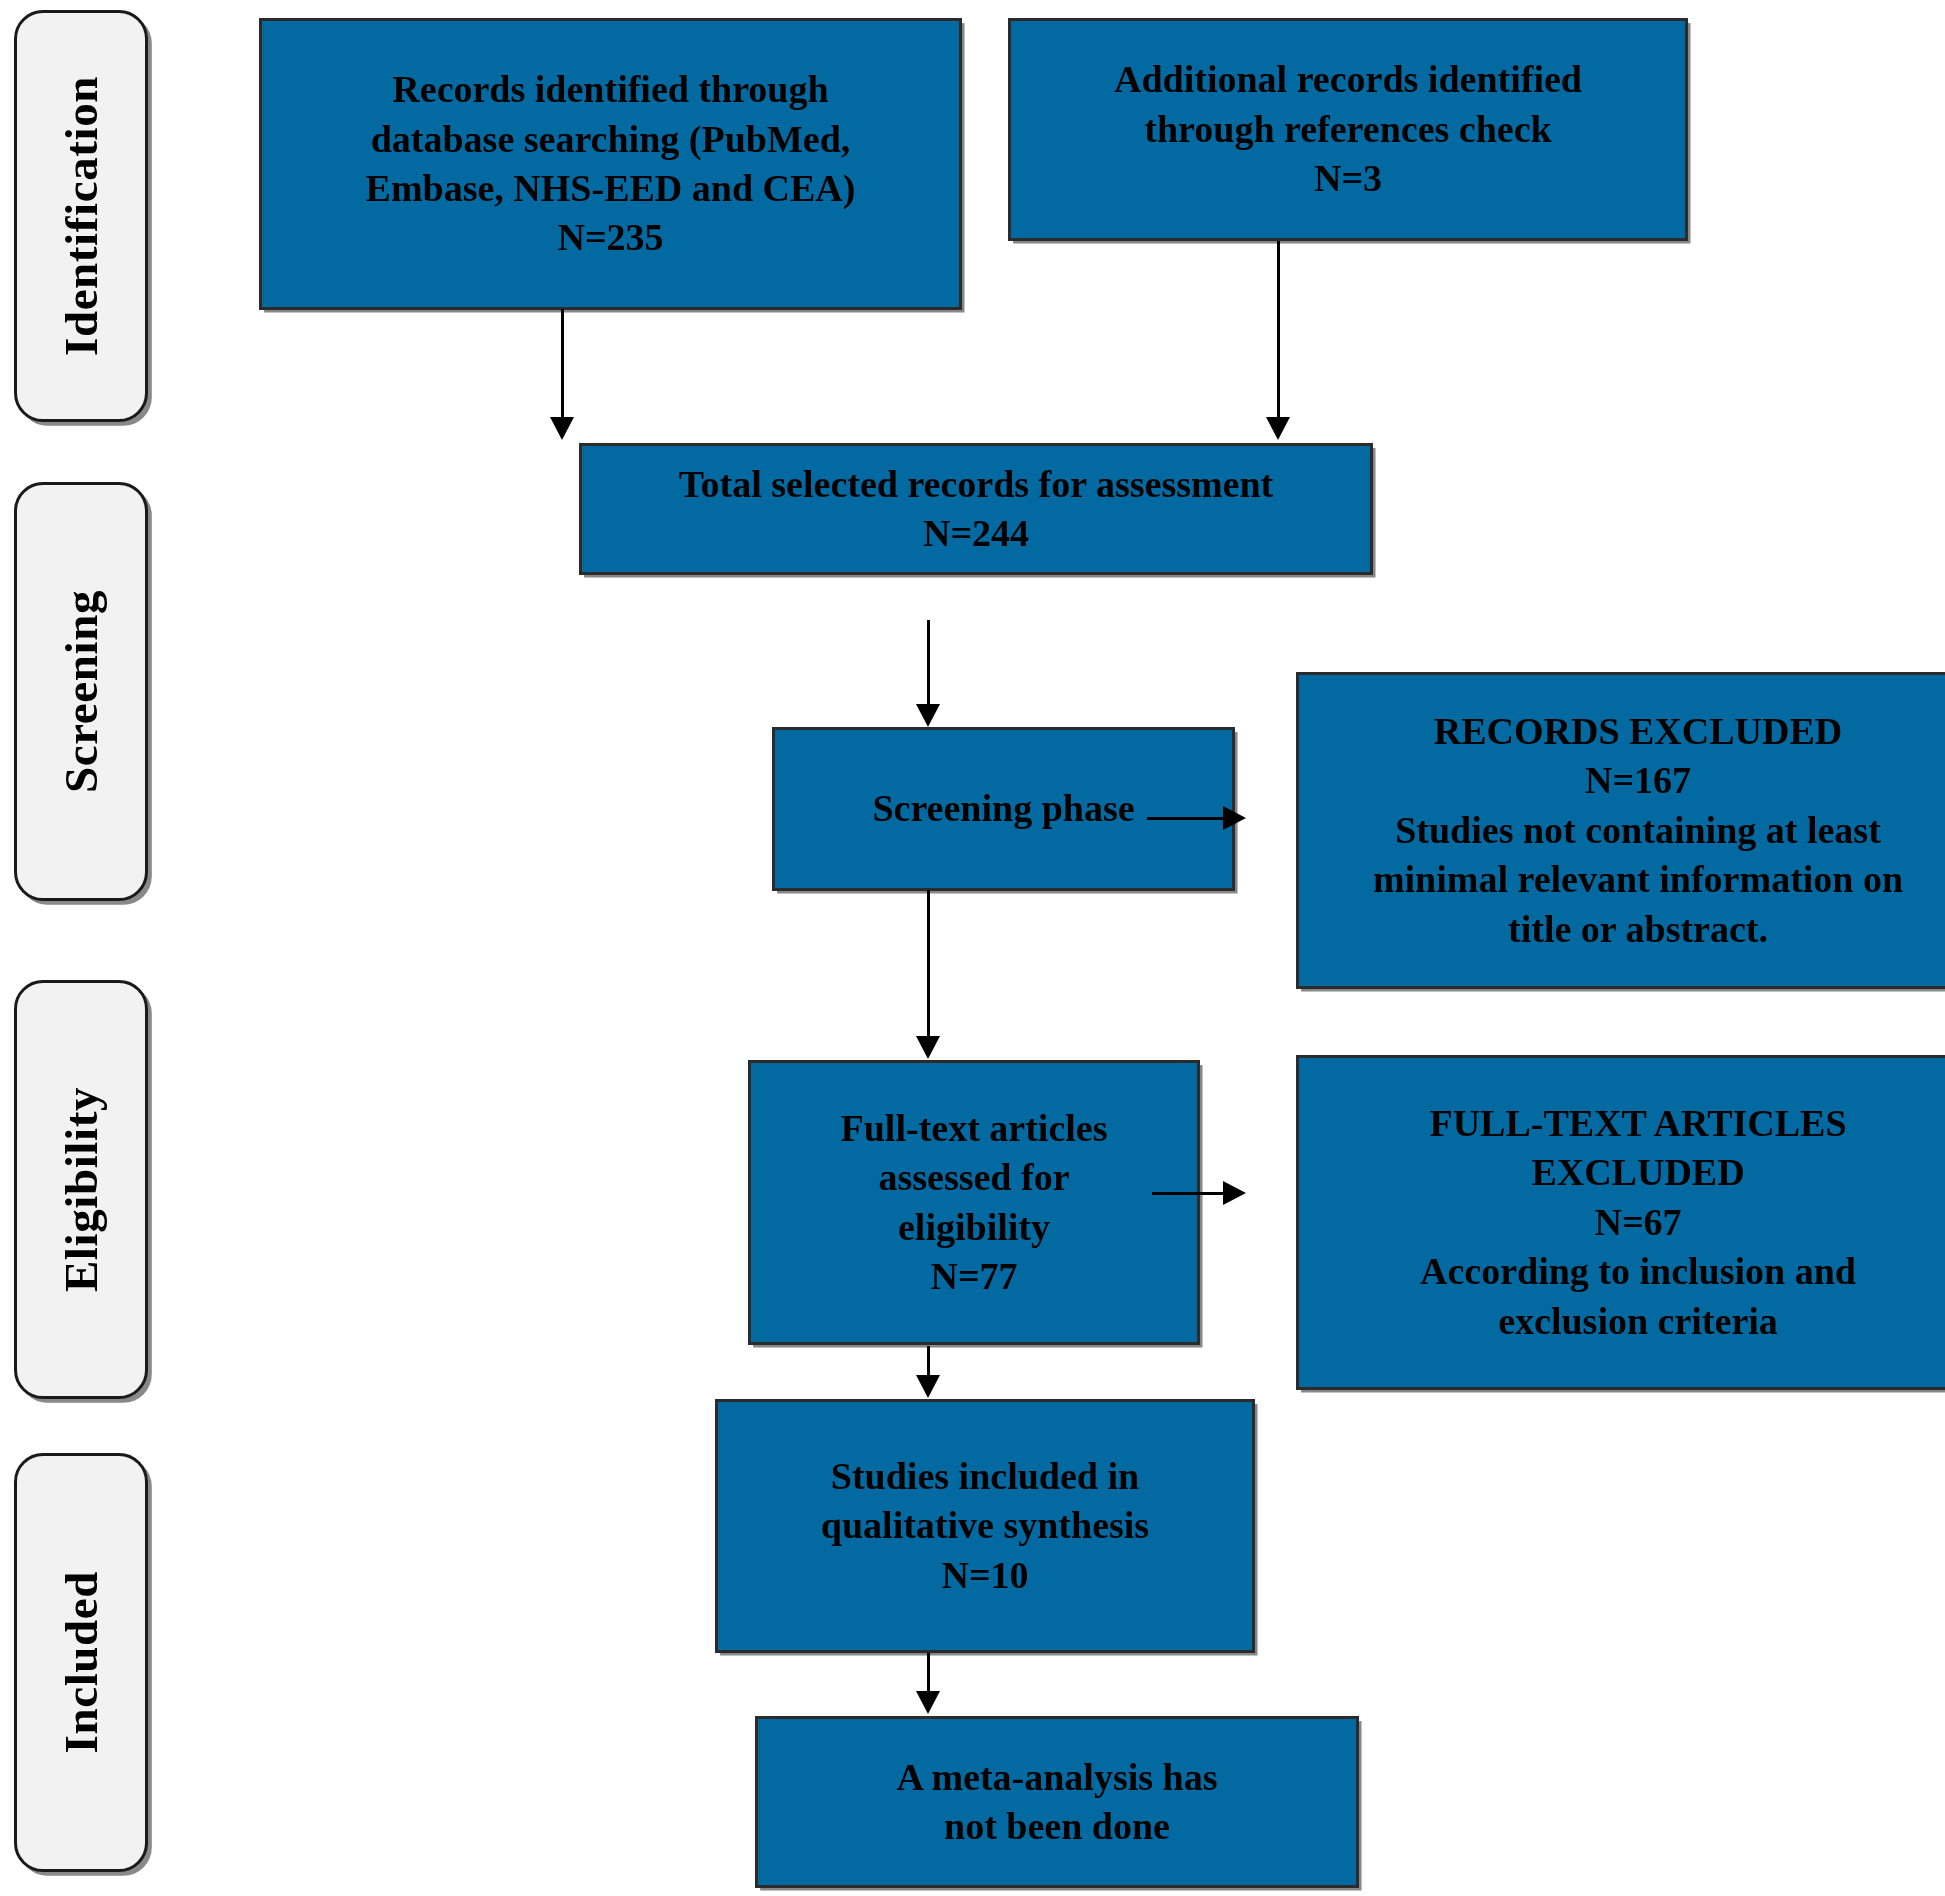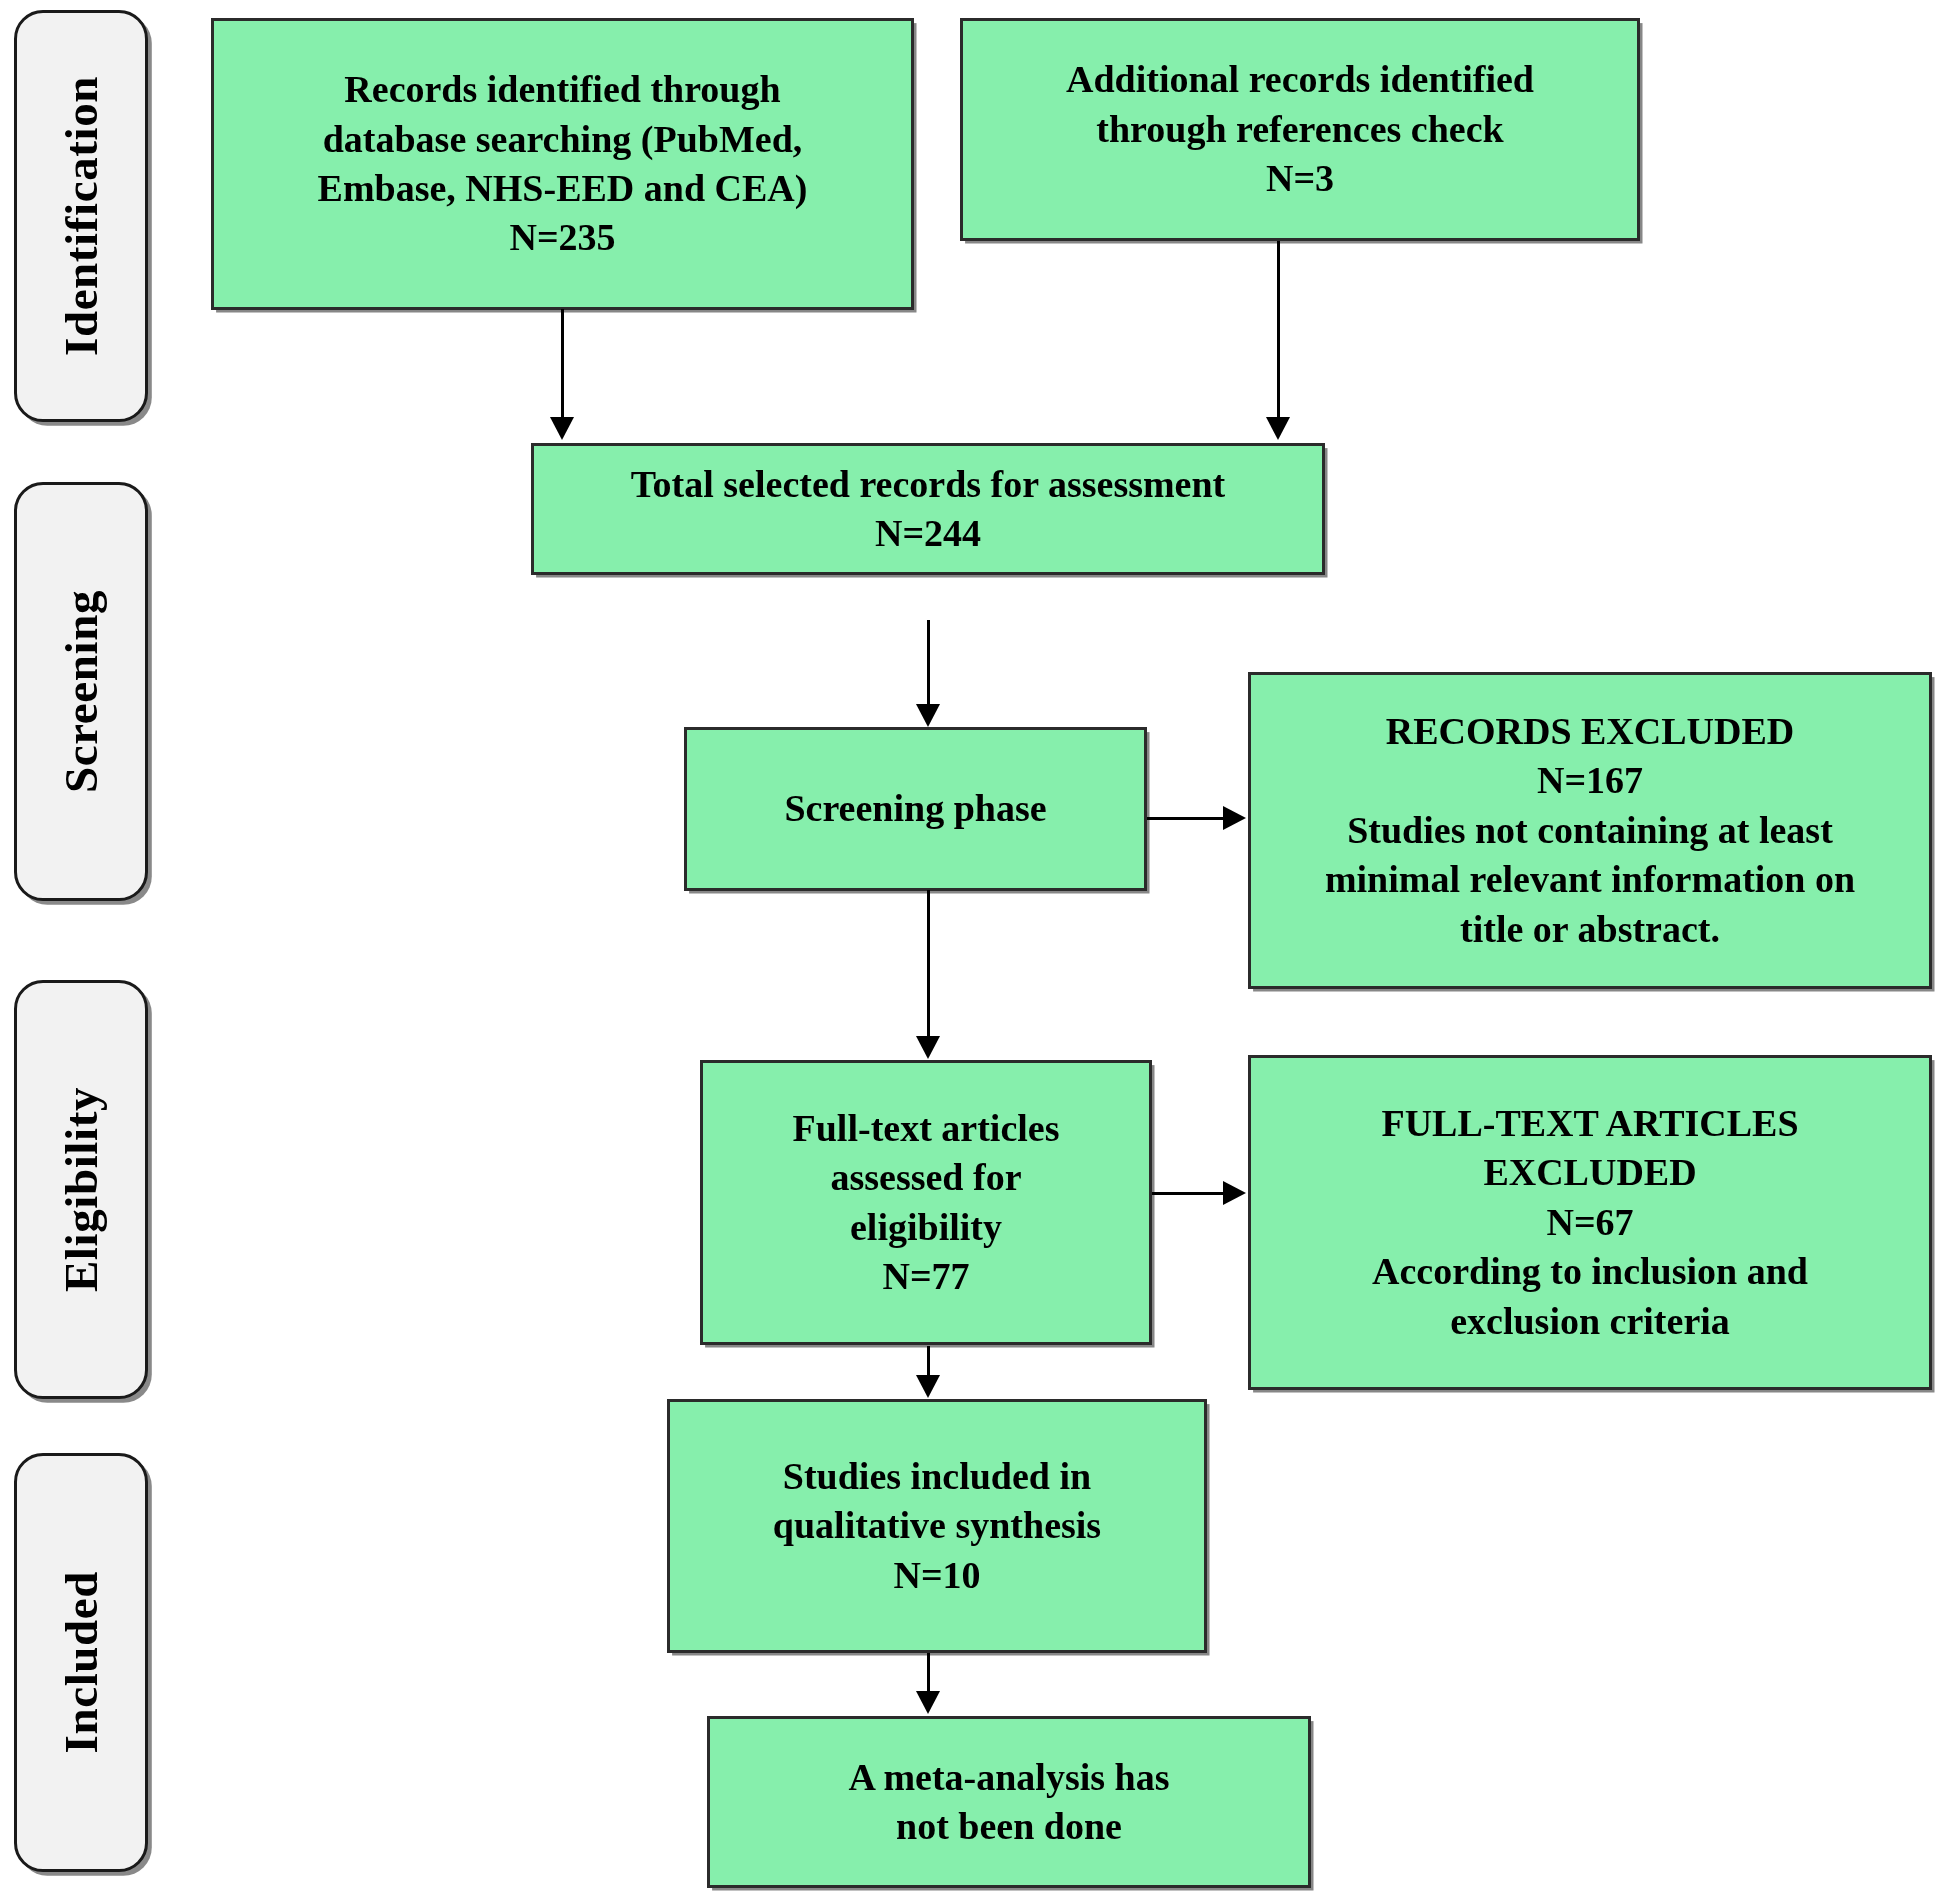--- a/index.html
+++ b/index.html
@@ -38,28 +38,29 @@
     font-size: 47px;
     letter-spacing: 0.6px;
     color: #000000;
     white-space: nowrap;
     line-height: 1;
   }
 
   
   .flow-box {
     position: absolute;
-    background: #86efac;
+    background: #0369a1;
     border: 3.2px solid #2b2b2b;
     box-sizing: border-box;
     display: flex;
     align-items: center;
     justify-content: center;
     padding: 17px 14px;
     box-shadow: 3.8px 3.8px 0 -1.3px rgba(55,55,55,0.6);
+    margin-left: 48px;
   }
   .flow-box .box-text {
     font-weight: bold;
     font-size: 38px;
     line-height: 1.30;
     text-align: center;
     color: #000000;
     white-space: pre-line;
   }
 
@@ -123,21 +124,21 @@
     <span class="box-text">Additional records identified
 through references check
 N=3</span>
   </div>
 
   <div class="flow-box" style="left:531px; top:443px; width:794px; height:132px;">
     <span class="box-text">Total selected records for assessment
 N=244</span>
   </div>
 
-  <div class="flow-box" style="left:684px; top:727px; width:463px; height:164px;">
+  <div class="flow-box" style="left:724px; top:727px; width:463px; height:164px;">
     <span class="box-text">Screening phase</span>
   </div>
 
   <div class="flow-box" style="left:1248px; top:672px; width:684px; height:317px;">
     <span class="box-text">RECORDS EXCLUDED
 N=167
 Studies not containing at least
 minimal relevant information on
 title or abstract.</span>
   </div>

